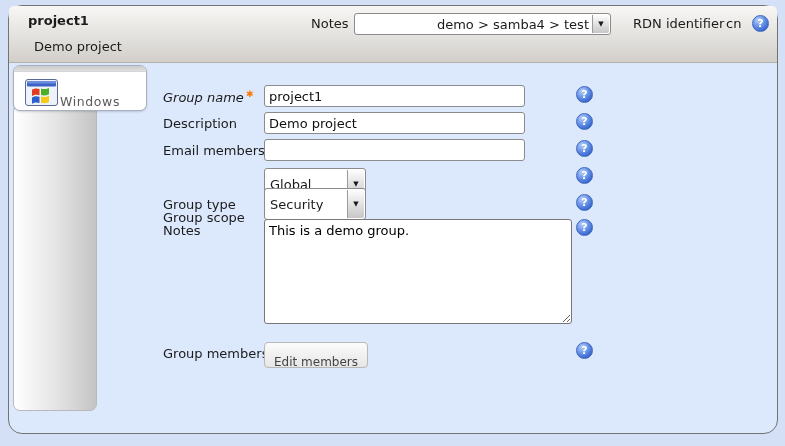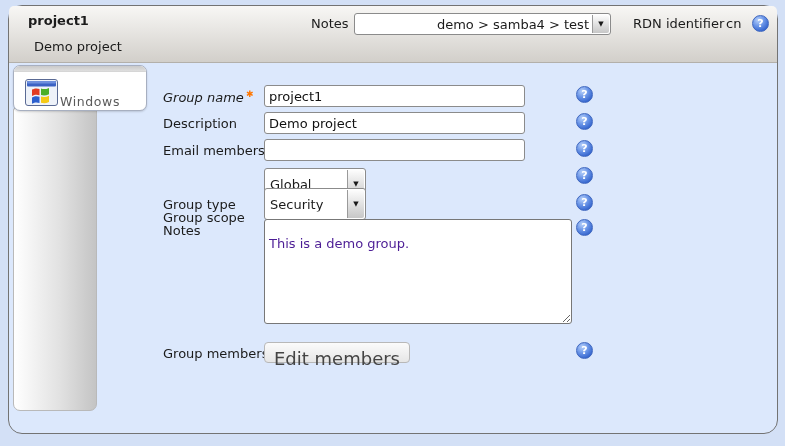--- a/index.html
+++ b/index.html
@@ -46,26 +46,26 @@
           border:1px solid #b9b9b9;border-radius:2px 2px 7px 7px;}
   
   .flabel{position:absolute;left:154px;white-space:nowrap;}
   .req{color:#ff7700;font-size:9px;vertical-align:super;margin-left:2px;}
   .text-input{position:absolute;left:255px;width:261px;height:22px;box-sizing:border-box;
           border:1px solid #8b8b8b;border-radius:3px;padding:0 4px;margin:0;
           font-family:"DejaVu Sans","Liberation Sans",sans-serif;font-size:13px;color:#111;
           background:#fff;}
   .sel-small{position:absolute;left:255px;width:102px;height:32px;}
   .notes{position:absolute;left:255px;top:213px;width:308px;height:105px;box-sizing:border-box;
-          border:1px solid #777;border-radius:3px;padding:16px 4px;margin:0;resize:both;
-          font-family:"DejaVu Sans","Liberation Sans",sans-serif;font-size:13px;color:#4c1d95;
+          border:1px solid #777;border-radius:3px;padding:3px 4px;margin:0;resize:both;
+          font-family:"DejaVu Sans","Liberation Sans",sans-serif;font-size:13px;color:#000000;
           background:#fff;overflow:auto;}
-  .btn{position:absolute;left:255px;top:336px;height:21px;padding:5px 9px;
+  .btn{position:absolute;left:255px;top:336px;height:21px;padding:12px 9px;
           background:linear-gradient(#fbfbfb,#e6e6e6);border:1px solid #b8b8b8;border-radius:4px;
-          font-family:"DejaVu Sans","Liberation Sans",sans-serif;font-size:18px;color:#444;
+          font-family:"DejaVu Sans","Liberation Sans",sans-serif;font-size:12px;color:#444;
           cursor:pointer;}
   .member-line{position:absolute;left:255px;width:331px;text-align:right;color:#202020;
           white-space:nowrap;}
 </style>
 </head>
 <body>
 
 <div class="stage">
   <div class="panel">
 

